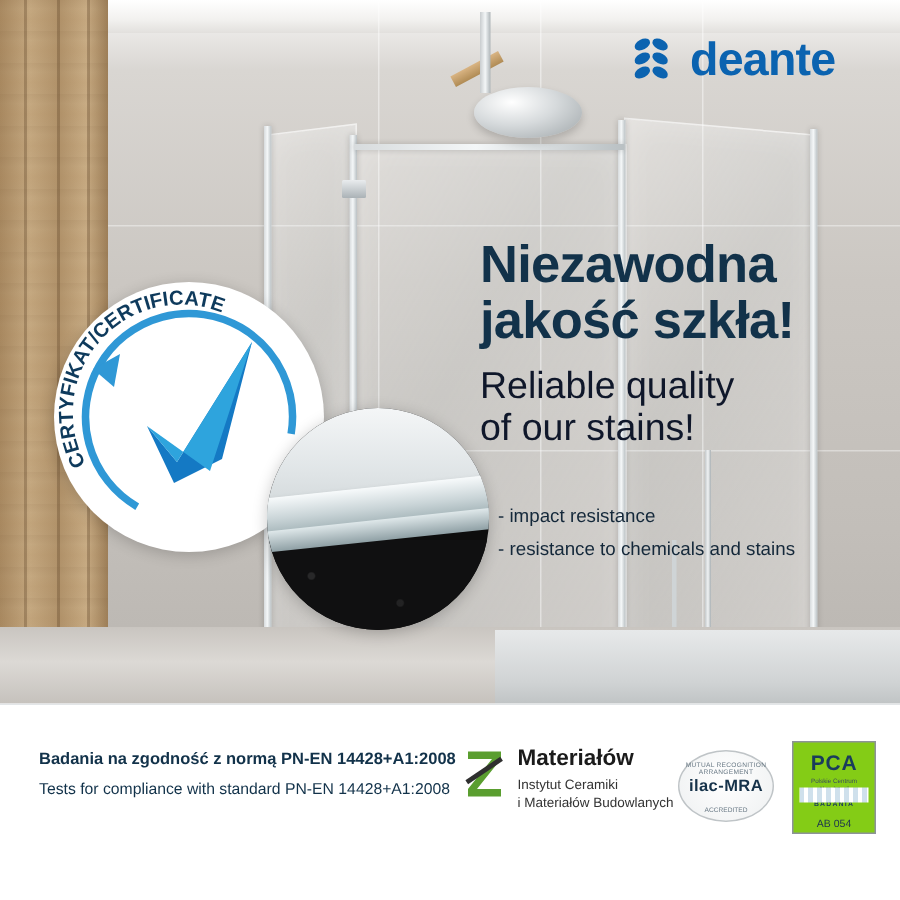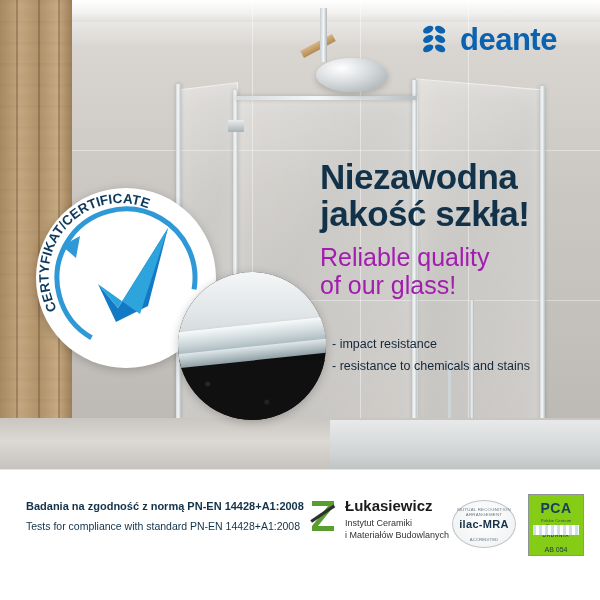--- a/index.html
+++ b/index.html
@@ -182,21 +182,21 @@
     line-height: 1.06;
     font-weight: bold;
     color: #12324a;
     letter-spacing: -0.5px;
   }
   .headline h2 {
     margin: 12px 0 0 0;
     font-size: 25px;
     line-height: 1.1;
     font-weight: normal;
-    color: #a21caf;
+    color: #0f172a;
   }
   .bullets {
     position: absolute;
     left: 332px; top: 334px;
     width: 256px;
     color: #14283a;
     font-size: 12.5px;
     line-height: 1.72;
   }
   .bullets .b {
@@ -432,21 +432,21 @@
     <div class="logo-text">deante</div>
   </div>
 
   <div class="headline">
     <h1>
       <span>Niezawodna</span><br>
       <span>jakość szkła!</span>
     </h1>
     <h2>
       <span>Reliable quality</span><br>
-      <span>of our glass!</span>
+      <span>of our stains!</span>
     </h2>
   </div>
 
   <div class="bullets">
     <div class="b">- impact resistance</div>
     <div class="b">- resistance to chemicals and stains</div>
   </div>
 
   <div class="badge">
     <div class="badge-ring"></div>
@@ -480,21 +480,21 @@
       <div class="l1">Badania na zgodność z normą PN-EN 14428+A1:2008</div>
       <div class="l2">Tests for compliance with standard PN-EN 14428+A1:2008</div>
     </div>
 
     <div class="luk">
       <svg width="30" height="36" viewBox="0 0 30 36">
         <path d="M4 3 H26 V8 L10 28 H26 V33 H4 V28 L20 8 H4 Z" fill="#5a9e2f"></path>
         <rect x="1" y="14" width="28" height="3.2" fill="#2f2f2f" transform="rotate(-34 15 16)"></rect>
       </svg>
       <div>
-        <div class="luk-name">Łukasiewicz</div>
+        <div class="luk-name">Materiałów</div>
         <div class="luk-sub">
           <div>Instytut Ceramiki</div>
           <div>i Materiałów Budowlanych</div>
         </div>
       </div>
     </div>
 
     <div class="ilac">
       <div class="ilac-top">MUTUAL RECOGNITION ARRANGEMENT</div>
       <div class="ilac-inner">ilac-MRA</div>

